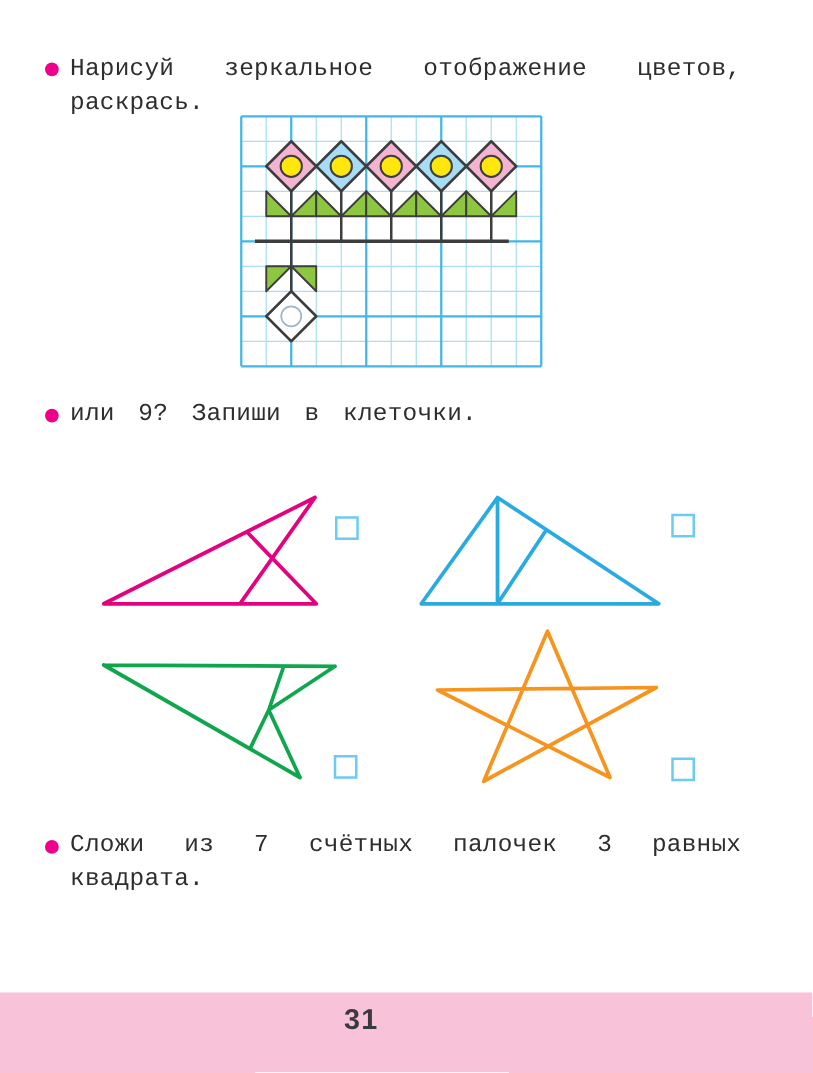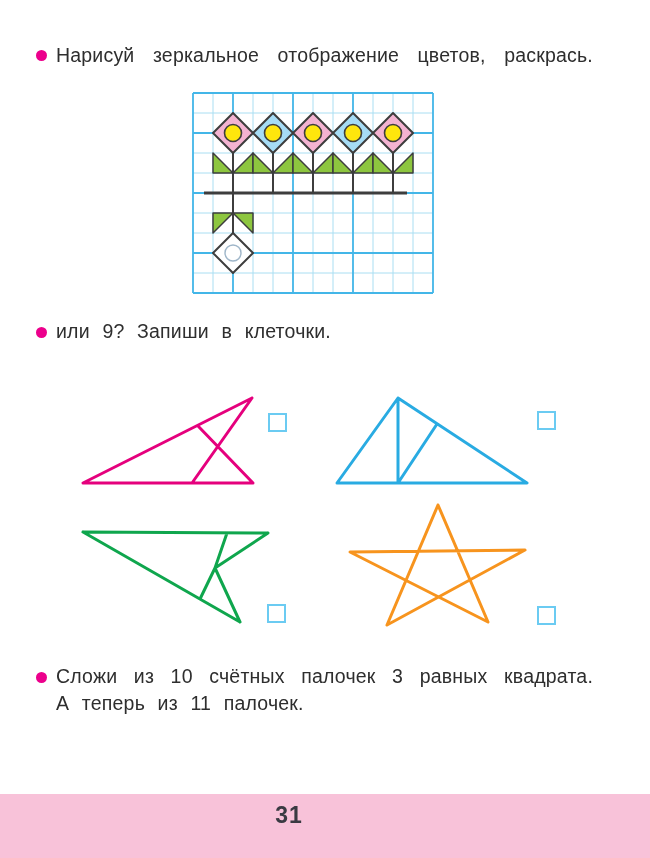--- a/index.html
+++ b/index.html
@@ -4,21 +4,21 @@
 <style>
   html,body{margin:0;padding:0;}
   body{
     width:650px;height:858px;position:relative;background:#ffffff;
     font-family:"Liberation Sans", sans-serif;overflow:hidden;
   }
   .task-text{
     position:absolute;left:56px;width:537px;color:var(--text);
     font-size:19.5px;line-height:27px;letter-spacing:0.2px;word-spacing:7px;
   }
-  .task-line{display:block;text-align:left;}
+  .task-line{display:block;text-align:left;font-family:Liberation Mono, monospace;}
   .task-line.full{text-align:justify;text-align-last:justify;}
   .bullet{
     position:absolute;left:36px;width:11px;height:11px;border-radius:50%;
     background:var(--bullet);
   }
   #task1-text{top:42px;}
   #bullet1{top:50px;}
   #task2-text{top:318px;}
   #bullet2{top:327px;}
   #task3-text{top:663px;}
@@ -143,18 +143,17 @@
   </g>
 </svg>
 
 <div class="answer-box" id="box1"></div>
 <div class="answer-box" id="box2"></div>
 <div class="answer-box" id="box3"></div>
 <div class="answer-box" id="box4"></div>
 
 <div class="bullet" id="bullet3"></div>
 <div class="task-text" id="task3-text">
-  <span class="task-line full">Сложи из 10 счётных палочек 3 равных квадрата.</span>
-  <span class="task-line">А теперь из 11 палочек.</span>
+  <span class="task-line full">Сложи из 7 счётных палочек 3 равных квадрата.</span>
 </div>
 
 <div id="footer-bar"></div>
 <div id="page-number">31</div>
 
 </body></html>

